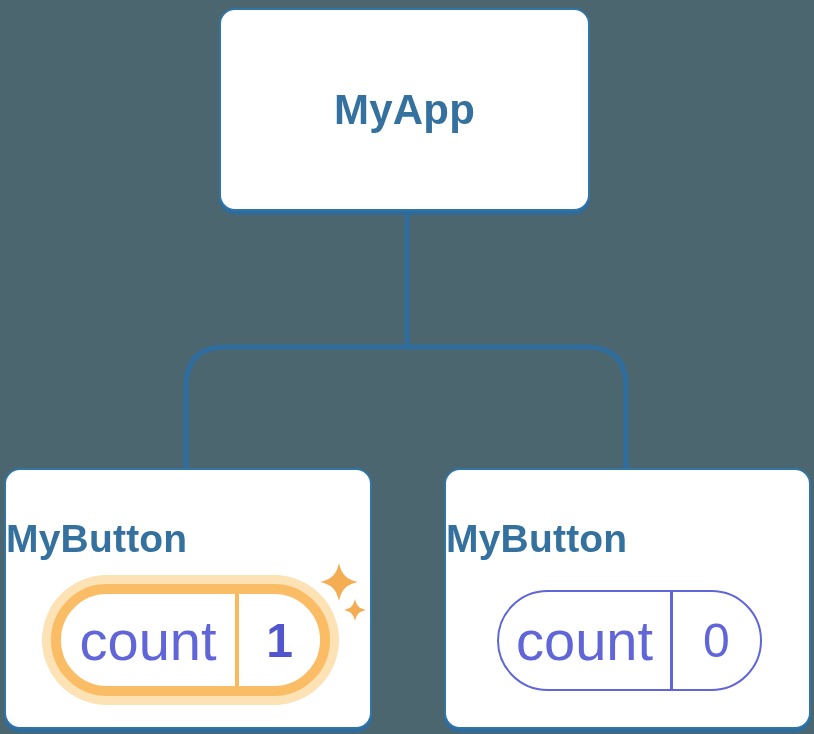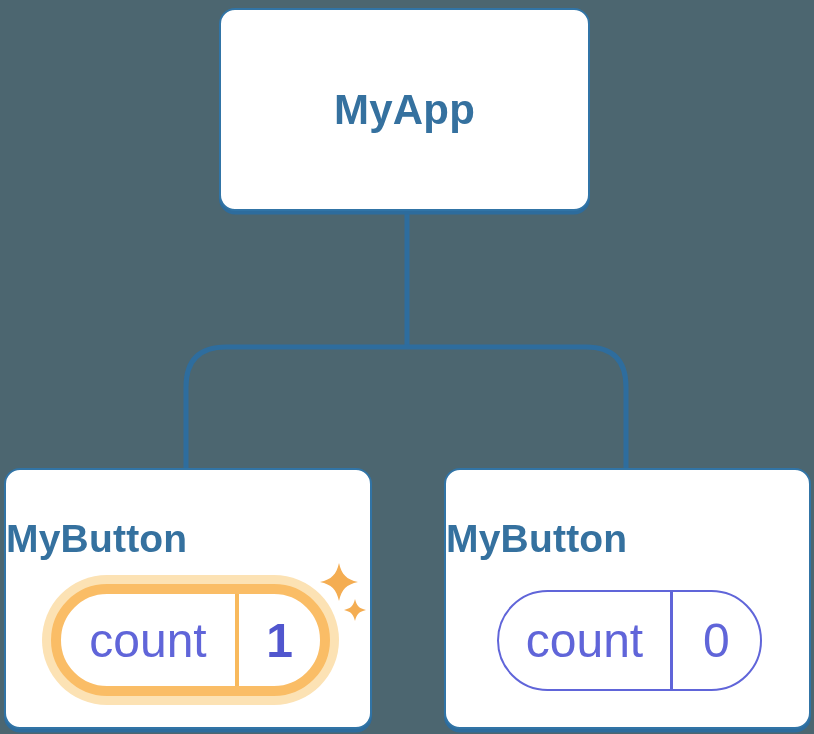--- a/index.html
+++ b/index.html
@@ -62,21 +62,21 @@
     border-radius: 999px;
     border: 10px solid var(--highlight-ring, #FABD66);
     background: #FFFFFF;
     box-sizing: border-box;
     display: flex; align-items: stretch;
     overflow: hidden;
   }
   .pill-key {
     display: flex; align-items: center; justify-content: center;
     color: var(--state-color, #6065D9);
-    font-size: 48px;
+    font-size: 56px;
   }
   .pill-ring .pill-key { width: 174px; }
   .pill-divider-orange {
     width: 4px; align-self: stretch;
     background: var(--highlight-divider, #F8B95C);
   }
   .pill-value {
     flex: 1;
     display: flex; align-items: center; justify-content: center;
     color: var(--state-color, #6065D9);

